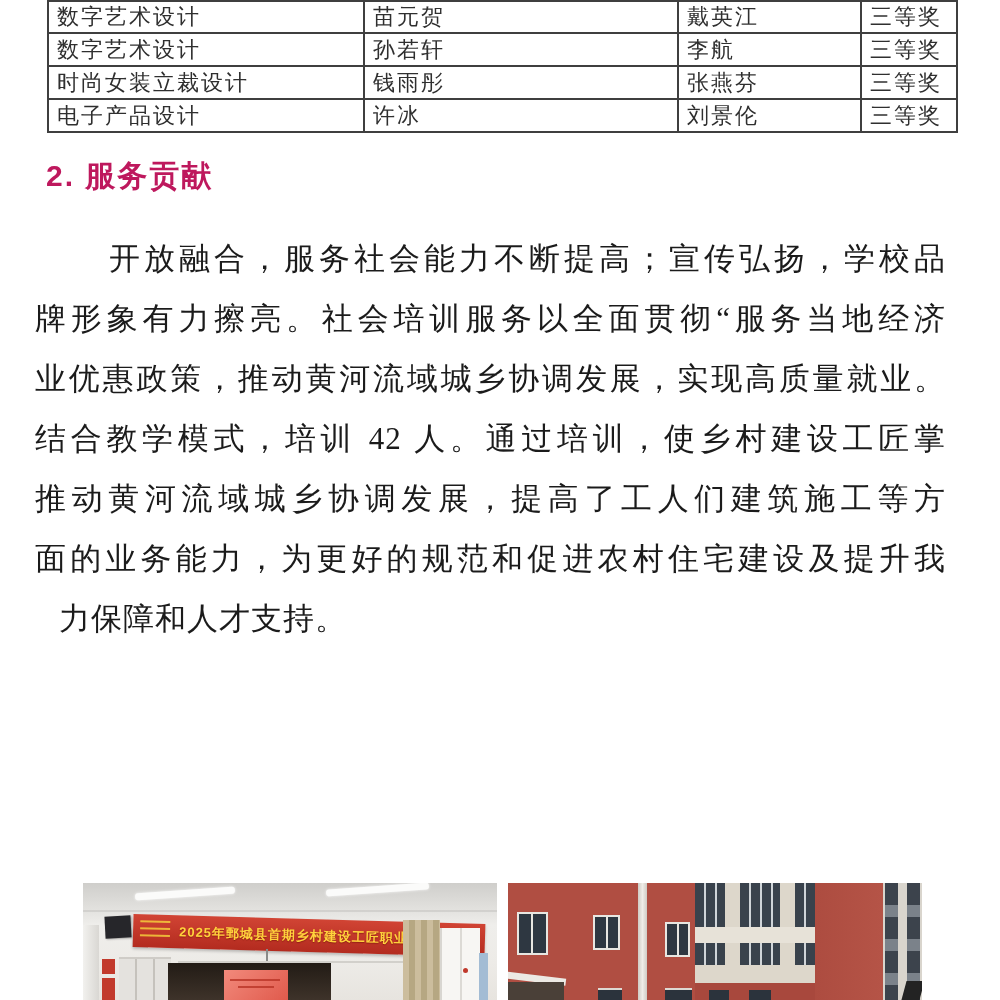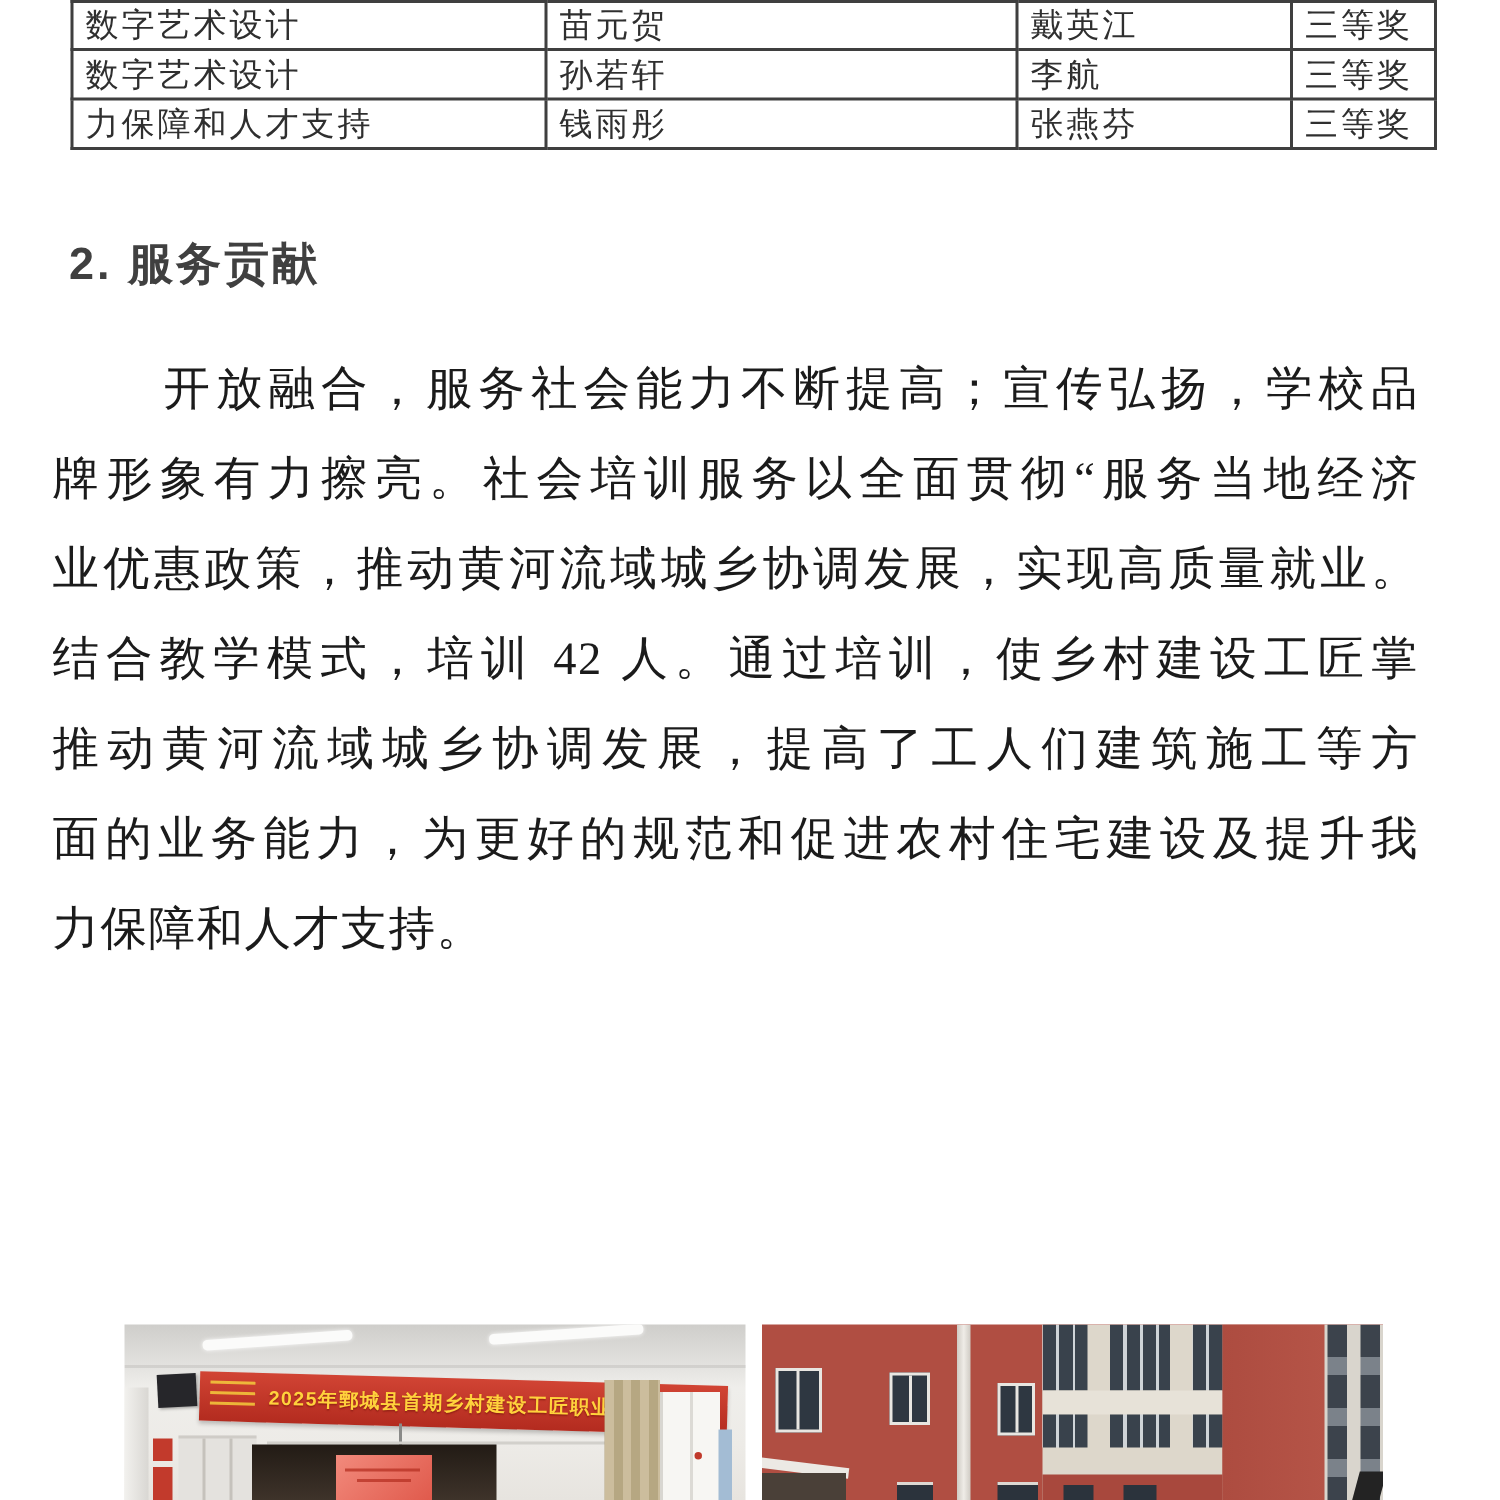--- a/index.html
+++ b/index.html
@@ -35,39 +35,39 @@
   table.awards tr:first-child td { height:29px; }
 
   
   .section-heading {
     position:absolute; left:46px; top:156px;
     margin:0;
     font-family:"Liberation Sans","DejaVu Sans",sans-serif;
     font-weight:700;
     font-size:30px;
     letter-spacing:2px;
-    color:#404040;
+    color:#be185d;
     text-align:right;
   }
 
   
   .body-text {
     position:absolute; left:35px; top:229px;
     width:911px;
   }
   .line {
     height:60px; line-height:60px;
     font-size:31px;
     color:#1b1b1b;
     text-align:justify;
     text-align-last:justify;
     letter-spacing:1px;
   }
   .line.first { padding-left:74px; }
-  .line.short-last { text-align-last:left; }
+  .line.short-last { text-align-last:left;margin-left:24px; }
 
   
   .photo {
     position:absolute; top:883px;
     width:414px; height:117px;
     overflow:hidden;
   }
   .photo * { position:absolute; }
   .photo-classroom {
     left:83px;
@@ -167,23 +167,29 @@
           <td>戴英江</td>
           <td>三等奖</td>
         </tr>
         <tr>
           <td>数字艺术设计</td>
           <td>孙若轩</td>
           <td>李航</td>
           <td>三等奖</td>
         </tr>
         <tr>
-          <td>力保障和人才支持</td>
+          <td>时尚女装立裁设计</td>
           <td>钱雨彤</td>
           <td>张燕芬</td>
+          <td>三等奖</td>
+        </tr>
+        <tr>
+          <td>电子产品设计</td>
+          <td>许冰</td>
+          <td>刘景伦</td>
           <td>三等奖</td>
         </tr>
       </tbody>
   </table>
 
   <h2 class="section-heading">2. 服务贡献</h2>
 
   <div class="body-text">
       <div class="line first">开放融合，服务社会能力不断提高；宣传弘扬，学校品</div>
       <div class="line">牌形象有力擦亮。社会培训服务以全面贯彻“服务当地经济</div>

